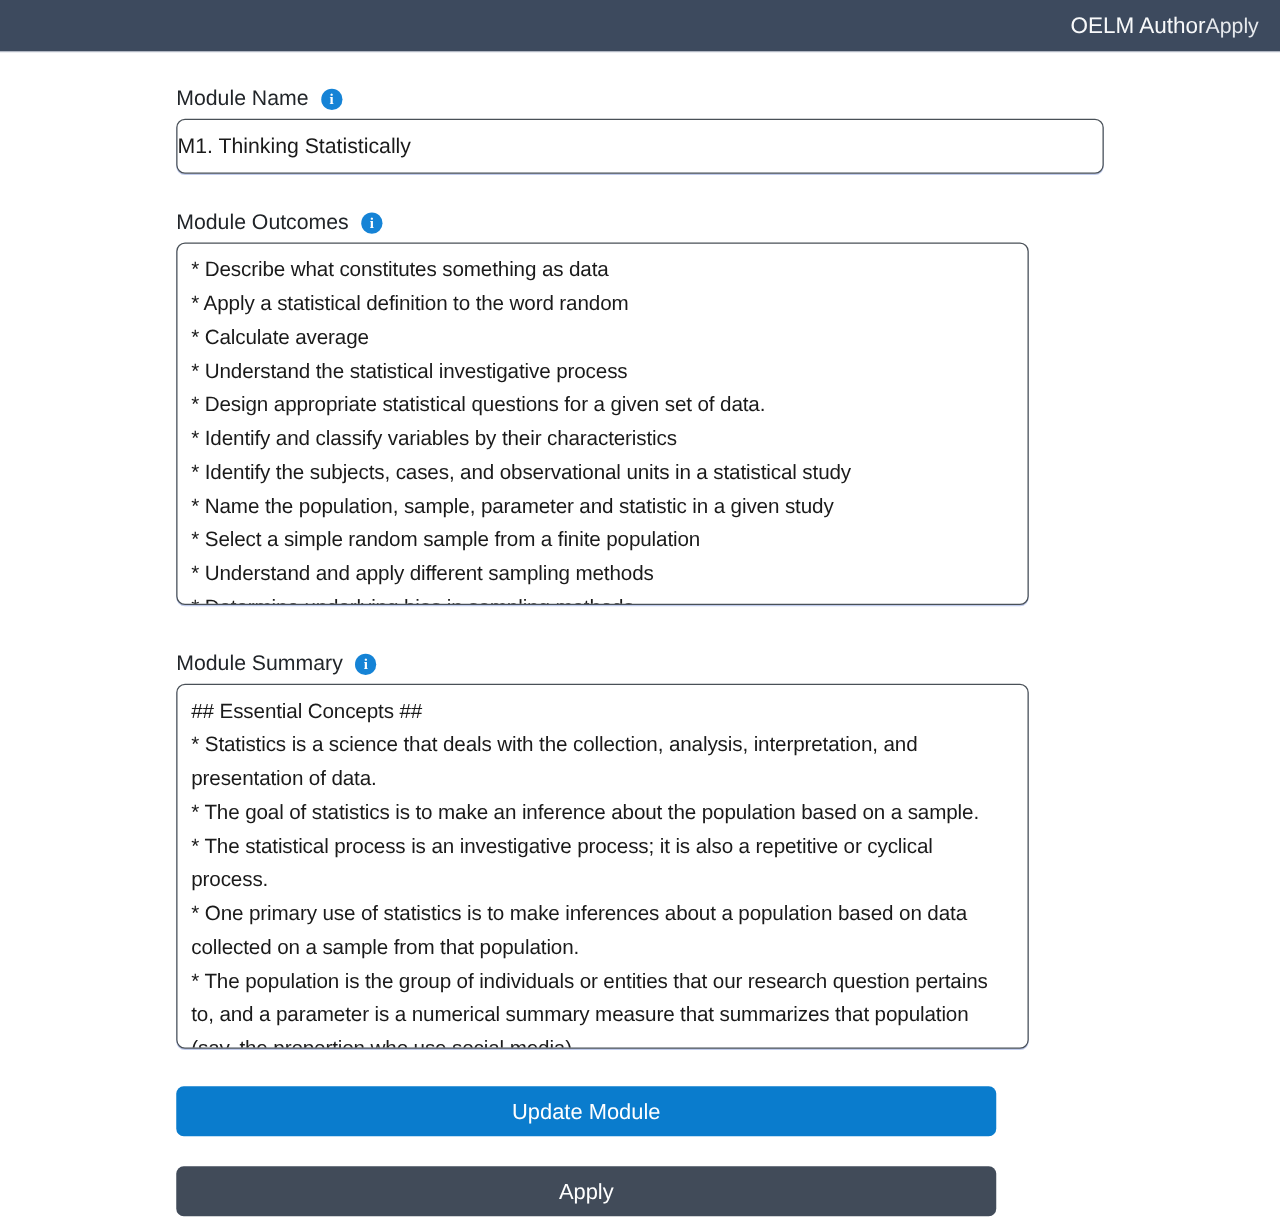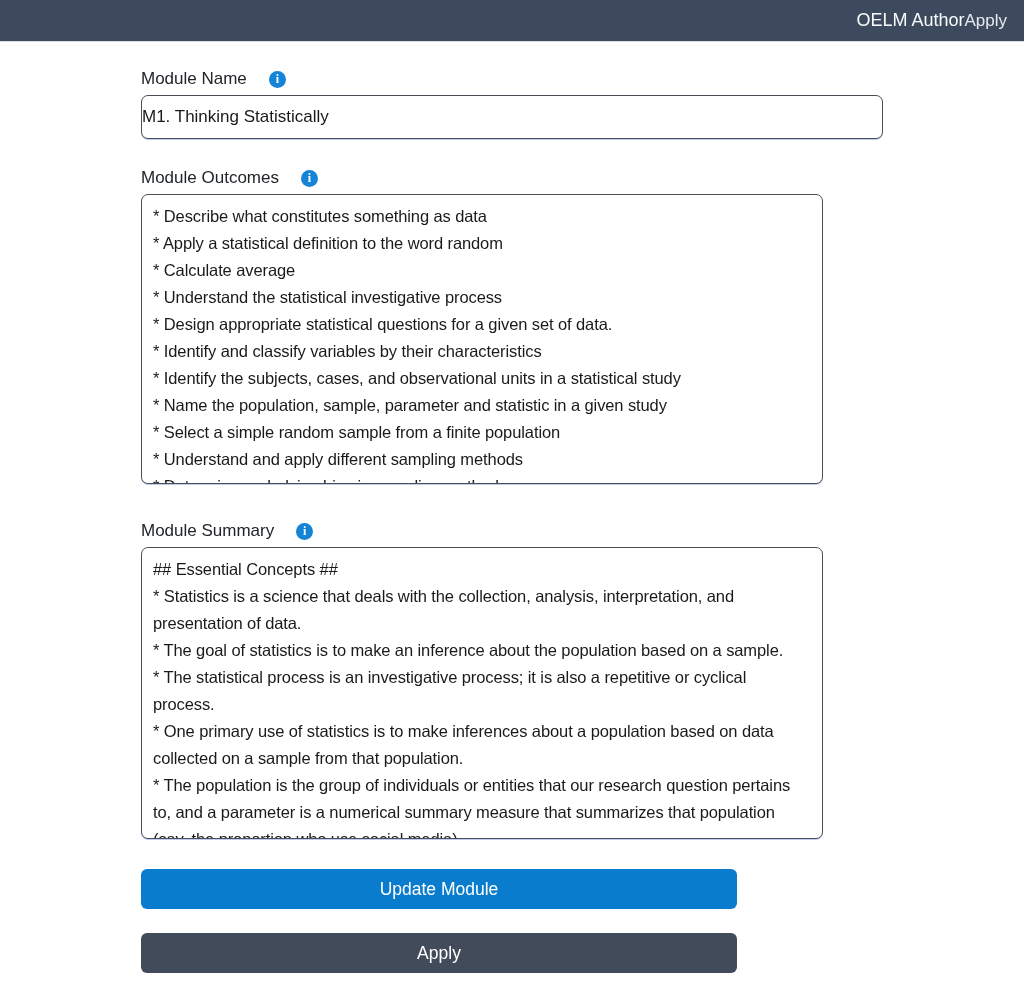--- a/index.html
+++ b/index.html
@@ -33,21 +33,21 @@
   .container {
     width: 742px;
     margin: 0 auto;
     padding-top: 27px;
   }
   .field-label {
     font-size: 17px;
     color: #212529;
     display: flex;
     align-items: center;
-    gap: 22px;
+    gap: 10px;
     margin-bottom: 5px;
     height: 22px;
   }
   .info-icon {
     width: 17px;
     height: 17px;
     border-radius: 50%;
     background: #1583d6;
     color: #ffffff;
     font-family: "Liberation Serif", serif;
@@ -88,21 +88,21 @@
     outline: none;
     resize: none;
     overflow: hidden;
     box-shadow: 0 1px 0 rgba(140, 160, 220, 0.55);
     background: #ffffff;
   }
   .text-area.outcomes { margin-bottom: 36px; }
   .text-area.summary { height: 292px; margin-bottom: 30px; }
   .btn {
     display: block;
-    width: 596px;
+    width: 656px;
     height: 40px;
     border: none;
     border-radius: 6px;
     font-family: "Liberation Sans", sans-serif;
     font-size: 17.5px;
     color: #ffffff;
     cursor: pointer;
     text-align: center;
   }
   .btn-primary { background: #0a7ccd; margin-bottom: 24px; }

